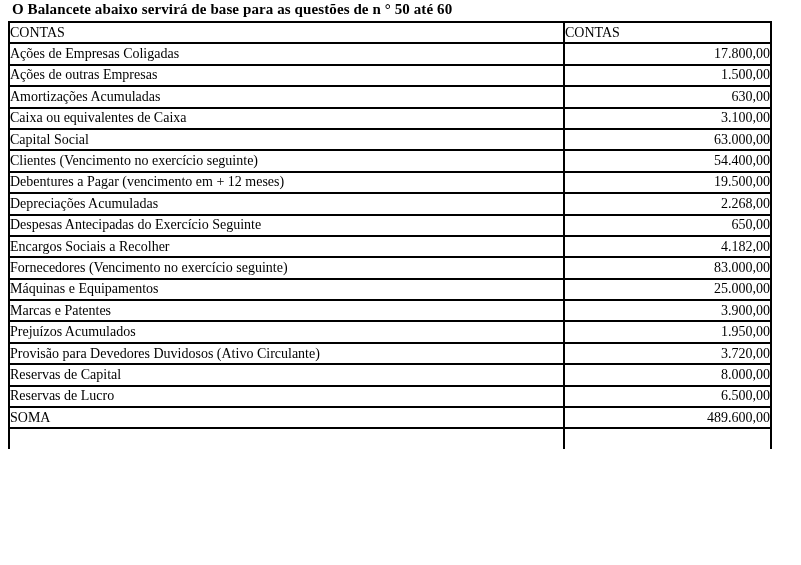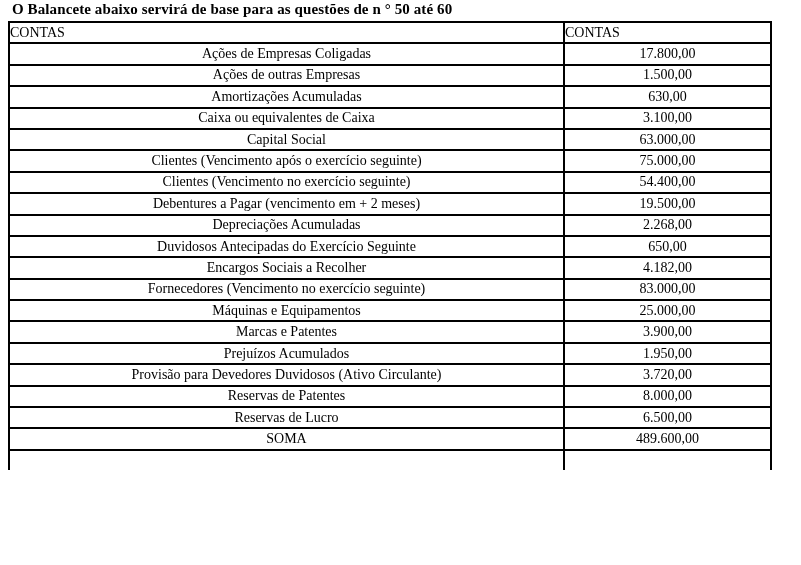--- a/index.html
+++ b/index.html
@@ -40,21 +40,20 @@
   table.balancete th,
   table.balancete td {
     border: 2px solid #000000;
     font-size: 14px;
     font-weight: normal;
     height: 19.4px;
     padding: 0;
     vertical-align: middle;
     overflow: hidden;
     white-space: pre;
-    text-align: center;
   }
   table.balancete th { text-align: left; }
   td.account-cell, th.contas-header {
     text-align: left;
     padding-left: 5px;
   }
   th.valor-header {
     padding-left: 9px;
   }
   td.value-cell {
@@ -98,37 +97,33 @@
       </tr>
       <tr>
         <td class="account-cell">Caixa ou equivalentes de Caixa</td>
         <td class="value-cell">3.100,00</td>
       </tr>
       <tr>
         <td class="account-cell">Capital Social</td>
         <td class="value-cell">63.000,00</td>
       </tr>
       <tr>
-        <td class="account-cell">Clientes (Vencimento após o exercício seguinte)</td>
-        <td class="value-cell">75.000,00</td>
-      </tr>
-      <tr>
         <td class="account-cell">Clientes (Vencimento no exercício seguinte)</td>
         <td class="value-cell">54.400,00</td>
       </tr>
       <tr>
-        <td class="account-cell">Debentures a Pagar (vencimento em + 2 meses)</td>
+        <td class="account-cell">Debentures a Pagar (vencimento em + 12 meses)</td>
         <td class="value-cell">19.500,00</td>
       </tr>
       <tr>
         <td class="account-cell">Depreciações Acumuladas</td>
         <td class="value-cell">2.268,00</td>
       </tr>
       <tr>
-        <td class="account-cell">Duvidosos Antecipadas do Exercício Seguinte</td>
+        <td class="account-cell">Despesas Antecipadas do Exercício Seguinte</td>
         <td class="value-cell">650,00</td>
       </tr>
       <tr>
         <td class="account-cell">Encargos Sociais a Recolher</td>
         <td class="value-cell">4.182,00</td>
       </tr>
       <tr>
         <td class="account-cell">Fornecedores (Vencimento no exercício seguinte)</td>
         <td class="value-cell">83.000,00</td>
       </tr>
@@ -142,21 +137,21 @@
       </tr>
       <tr>
         <td class="account-cell">Prejuízos Acumulados</td>
         <td class="value-cell">1.950,00</td>
       </tr>
       <tr>
         <td class="account-cell">Provisão para Devedores Duvidosos (Ativo Circulante)</td>
         <td class="value-cell">3.720,00</td>
       </tr>
       <tr>
-        <td class="account-cell">Reservas de Patentes</td>
+        <td class="account-cell">Reservas de Capital</td>
         <td class="value-cell">8.000,00</td>
       </tr>
       <tr>
         <td class="account-cell">Reservas de Lucro</td>
         <td class="value-cell">6.500,00</td>
       </tr>
       <tr>
         <td class="account-cell">SOMA</td>
         <td class="value-cell">489.600,00</td>
       </tr>

